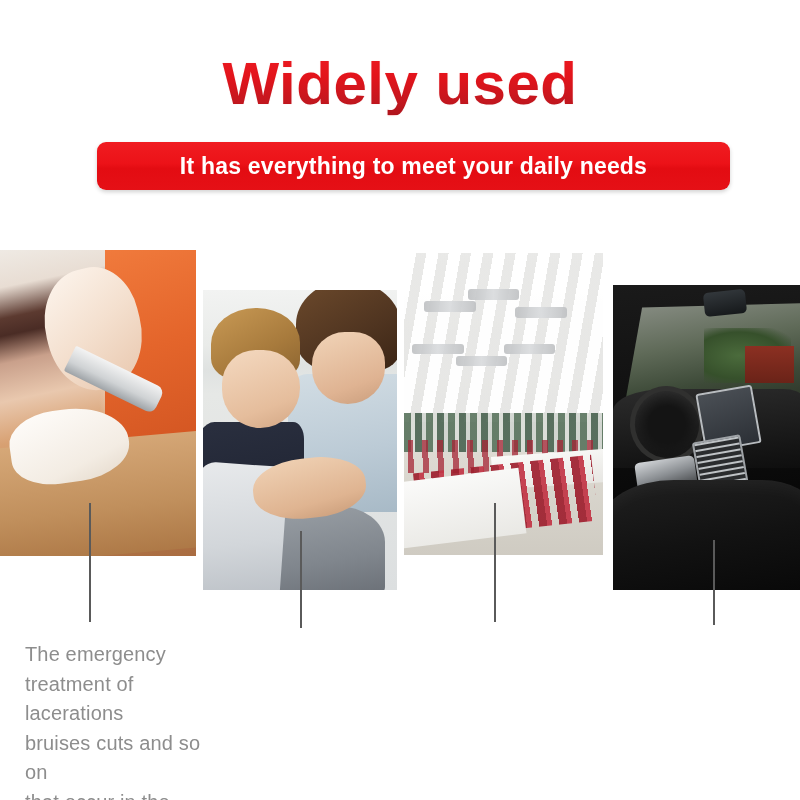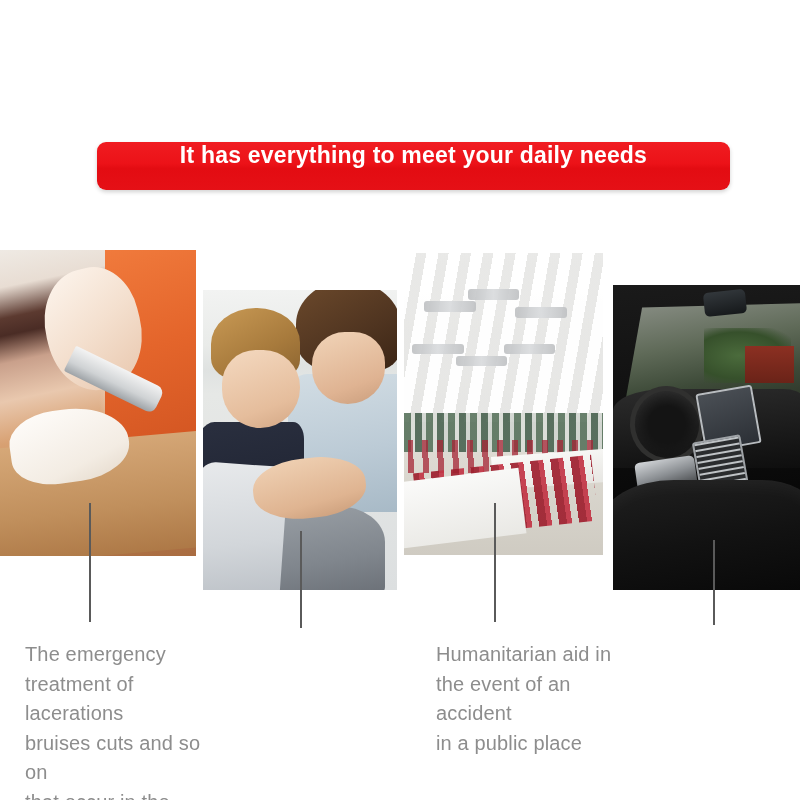--- a/index.html
+++ b/index.html
@@ -42,21 +42,21 @@
   .banner {
     position: absolute;
     left: 97px;
     top: 142px;
     width: 633px;
     height: 48px;
     border-radius: 9px;
     background: linear-gradient(180deg, #f01c21 0%, #ec1218 45%, #e30c12 55%, #e51016 100%);
     box-shadow: 0 2px 4px rgba(0,0,0,0.18);
     display: flex;
-    align-items: flex-start;
+    align-items: center;
     justify-content: center;
   }
   .banner-text {
     color: #ffffff;
     font-size: 23px;
     font-weight: bold;
     letter-spacing: 0.2px;
     white-space: nowrap;
   }
 
@@ -306,20 +306,21 @@
   .c1 { left: 25px;  top: 640px; width: 200px; }
   .c2 { left: 233px; top: 647px; width: 190px; }
   .c3 { left: 436px; top: 640px; width: 190px; }
   .c4 { left: 655px; top: 640px; width: 145px; }
 </style>
 </head>
 <body>
 
 <div id="page">
 
+  <div class="headline">Widely used</div>
 
   <div class="banner">
     <span class="banner-text">It has everything to meet your daily needs</span>
   </div>
 
   <div class="panel p1">
     <div class="ph">
       <div class="orange"></div>
       <div class="hand"></div>
       <div class="board"></div>
@@ -378,17 +379,14 @@
   <div class="connector" style="left:89px;  top:503px; height:119px;"></div>
   <div class="connector" style="left:300px; top:531px; height:97px;"></div>
   <div class="connector" style="left:494px; top:503px; height:119px;"></div>
   <div class="connector" style="left:713px; top:540px; height:85px;"></div>
 
   <div class="caption c1">The emergency
 treatment of lacerations
 bruises cuts and so on
 that occur in the
 home life</div>
-  <div class="caption c3">Humanitarian aid in
-the event of an accident
-in a public place</div>
 
 </div>
 
 </body></html>

